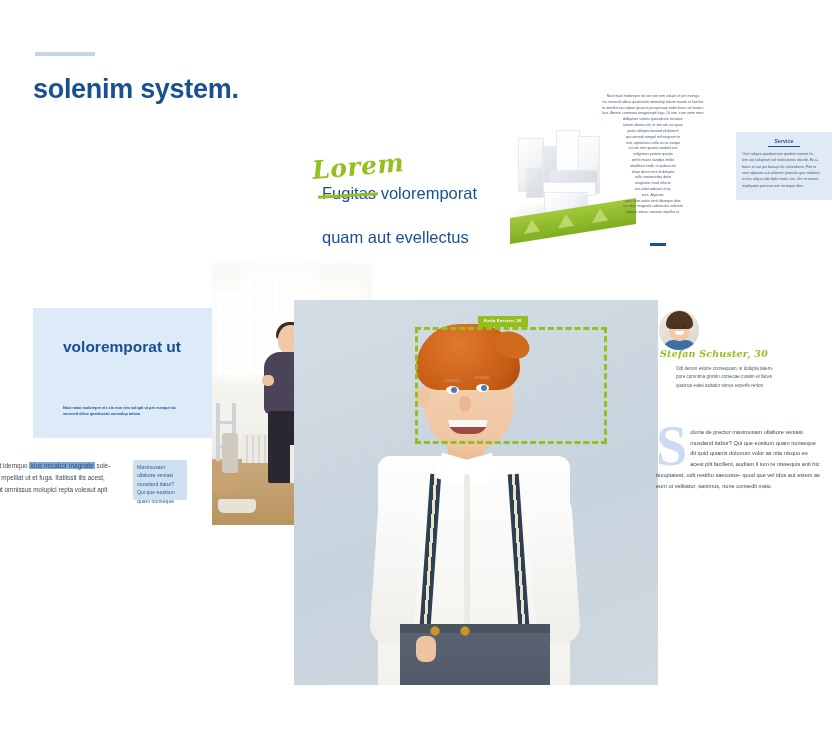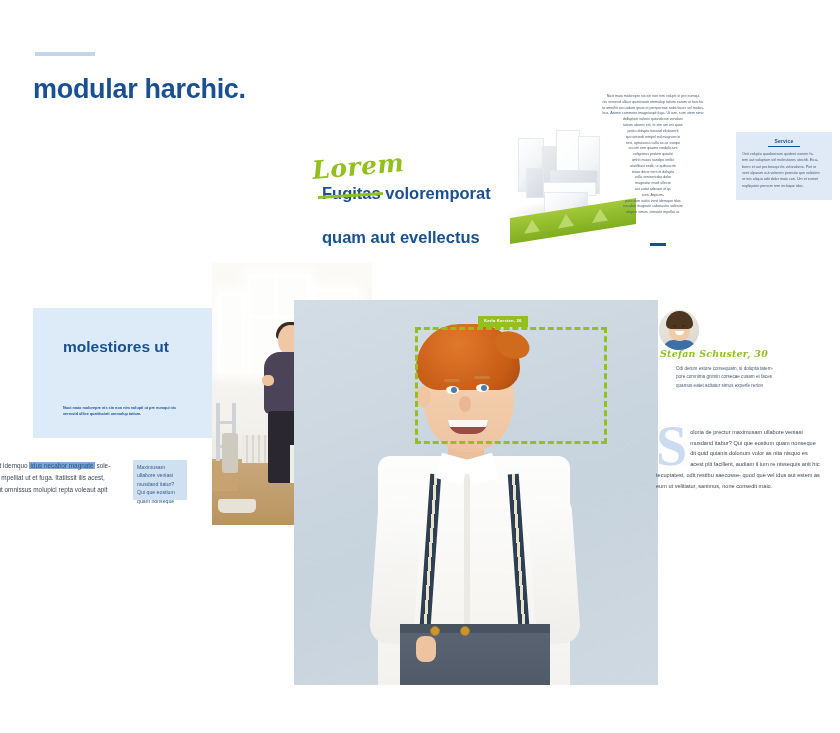--- a/index.html
+++ b/index.html
@@ -20,21 +20,21 @@
 
   
   .lorem{
     position:absolute;left:312px;top:152px;
     font-family:"DejaVu Serif",serif;font-style:italic;font-weight:bold;
     font-size:25px;color:#93c01f;transform:rotate(-5deg);
     letter-spacing:0.5px;
   }
   .subhead{
     position:absolute;left:322px;top:183px;width:230px;
-    font-size:16.5px;line-height:1.33;font-weight:bold;color:#1a5091;
+    font-size:16.5px;line-height:1.33;font-weight:normal;color:#1a5091;
   }
   .strike{position:relative;display:inline-block;}
   .strike::after{
     content:"";position:absolute;left:-4px;right:-2px;top:52%;height:2.6px;
     background:#93c01f;transform:rotate(-3.5deg);
   }
 
   
   .object3d{position:absolute;left:498px;top:112px;width:150px;height:150px;}
   .obj-shadow{
@@ -229,21 +229,21 @@
   }
   .droptext{font-size:5.6px;line-height:1.92;color:#3e4a57;text-align:left;}
 </style>
 </head>
 <body>
 
 <div class="page">
 
   <div class="rule"></div>
   <div class="headline">
-    <div>modular harchic.</div>
+    <div>solenim system.</div>
   </div>
 
   <div class="lorem">Lorem</div>
   <div class="subhead">
     <span class="strike">Fugitas</span><span> voloremporat</span><br>
     <br>
     <span>quam aut evellectus</span>
   </div>
 
   <div class="object3d">
@@ -330,21 +330,21 @@
       <div class="pl-head"></div>
       <div class="pl-shirt"></div>
       <div class="pl-arm"></div>
       <div class="pl-hand"></div>
       <div class="pl-pants"></div>
       <div class="pl-pantsgap"></div>
     </div>
   </div>
 
   <div class="panel-title">
-    <div>molestiores ut</div>
+    <div>voloremporat ut</div>
   </div>
   <div class="panel-sub">
     <div>Nust maio molorepre nis sin non nim volupti ut pre eumqui nis</div>
     <div>verrovid ullice quatiisciati ommolup tatiom.</div>
   </div>
 
   <div class="runtext">
     <span>nt idemquo </span><span class="hl">idus necabor magnate</span><span> sole-</span><br>
     <span>e mpelliat ut et fuga. Itatiissit ilis acest,</span><br>
     <span>lut omnissus molupici repta voleaut apit</span>

